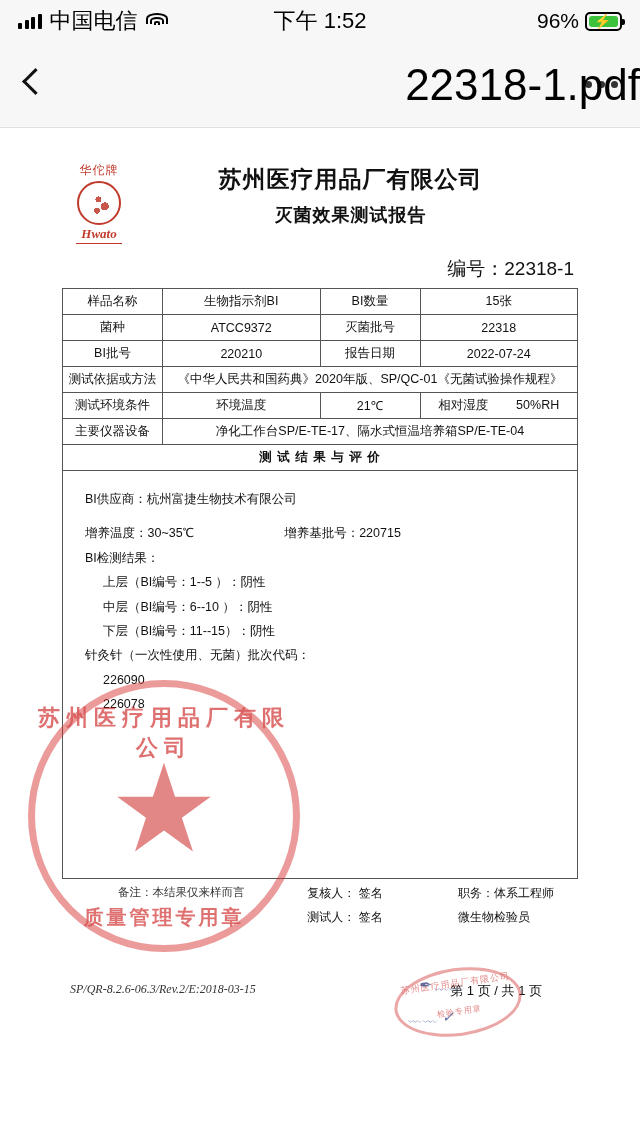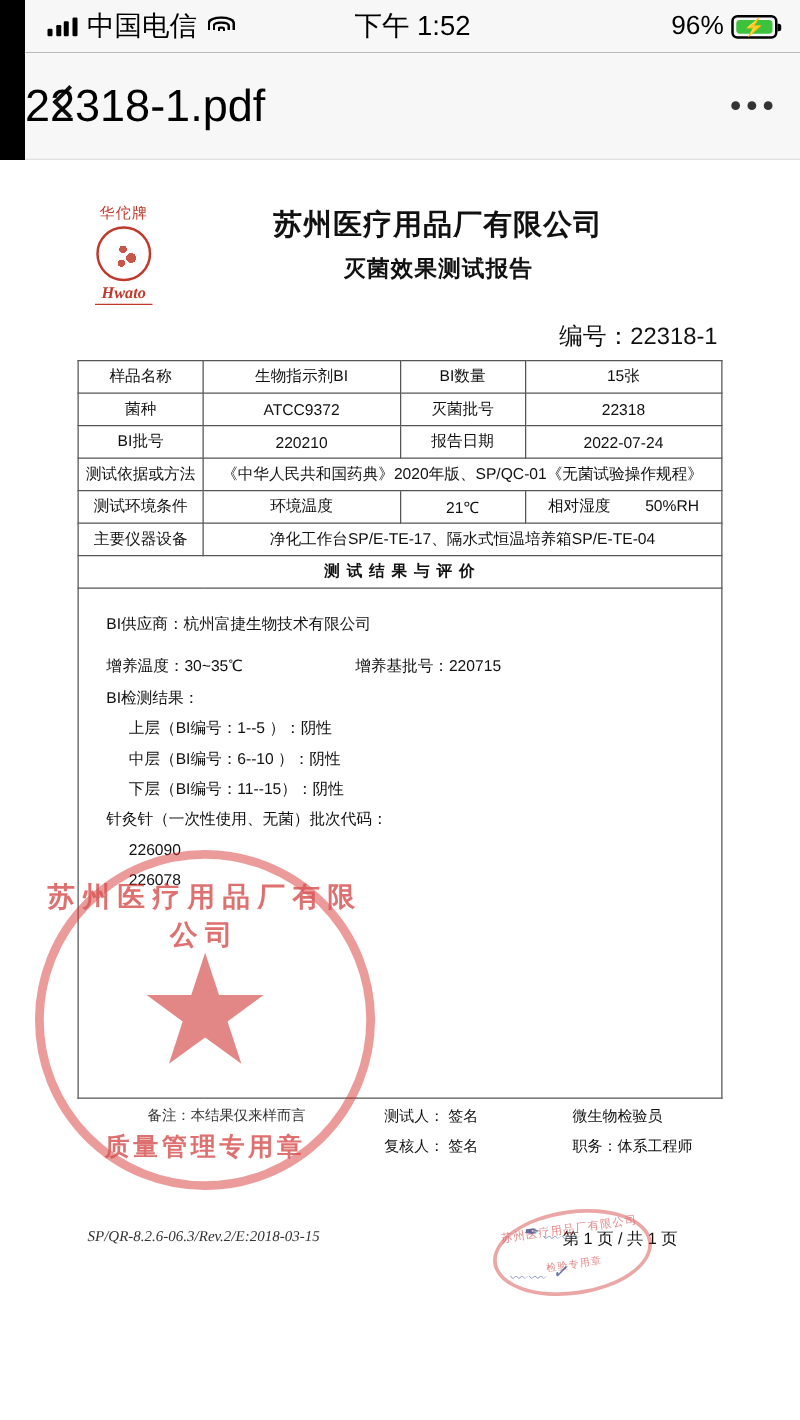--- a/index.html
+++ b/index.html
@@ -2,21 +2,21 @@
 <html><head>
 <meta charset="utf-8">
 <style>
   * { box-sizing: border-box; margin: 0; padding: 0; }
   html, body {
     width: 640px; height: 1136px;
     font-family: "Liberation Sans", sans-serif;
     background: #fff;
     overflow: hidden;
   }
-  #app { position: relative; width: 640px; height: 1136px; background: #000000; padding-left: 20px; }
+  #app { position: relative; width: 640px; height: 1136px; background: #b91c1c; }
 
   
   .statusbar {
     height: 42px;
     background: #f7f7f7;
     display: flex; align-items: center;
     padding: 0 18px;
     font-size: 22px;
     color: #000;
     position: relative;
@@ -72,22 +72,22 @@
   .back-chevron {
     width: 22px; height: 38px; position: relative; cursor: pointer;
   }
   .back-chevron:before {
     content: ""; position: absolute; left: 4px; top: 6px;
     width: 16px; height: 16px;
     border-left: 3px solid #111; border-bottom: 3px solid #111;
     transform: rotate(45deg);
   }
   .nav-title {
-    position: absolute; left: 0; right: 0; text-align: left;
-    font-size: 36px; color: #000; font-weight: 400;
+    position: absolute; left: 0; right: 0; text-align: right;
+    font-size: 44px; color: #000; font-weight: 400;
   }
   .more-dots { margin-left: auto; display: flex; gap: 6px; align-items: center; }
   .more-dots i { width: 7px; height: 7px; border-radius: 50%; background: #333; display: block; }
 
   
   .doc-area {
     position: absolute; top: 128px; left: 0; right: 0; bottom: 0;
     background: #fff;
     overflow: hidden;
   }
@@ -366,28 +366,28 @@
             <span class="ind code-line">226078</span>
           </td>
         </tr>
       </tbody>
         </table>
 
       <div class="footer-wrap">
         <div class="note">备注：本结果仅来样而言</div>
         <div class="sign-block">
           <div class="line">
+            <span>复核人：</span>
+            <span class="sign-val">签名</span>
+            <span>职务：体系工程师</span>
+          </div>
+          <div class="line">
             <span>测试人：</span>
             <span class="sign-val">签名</span>
             <span>微生物检验员</span>
-          </div>
-          <div class="line">
-            <span>复核人：</span>
-            <span class="sign-val">签名</span>
-            <span>职务：体系工程师</span>
           </div>
         </div>
       </div>
 
       <div class="rev-row">
         <div class="rev">SP/QR-8.2.6-06.3/Rev.2/E:2018-03-15</div>
         <div class="pager">第 1 页 / 共 1 页</div>
       </div>
 
     </div>

